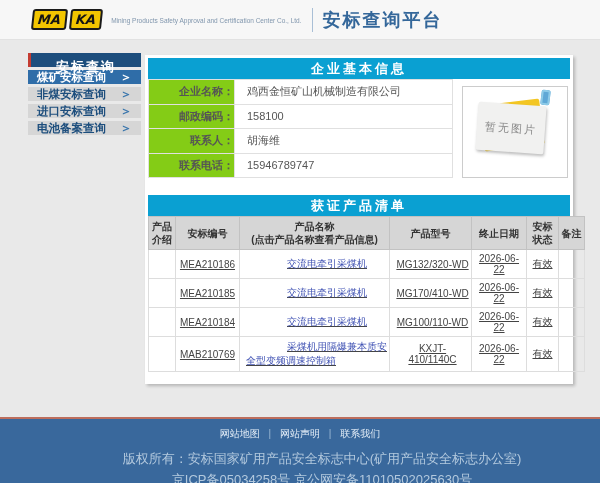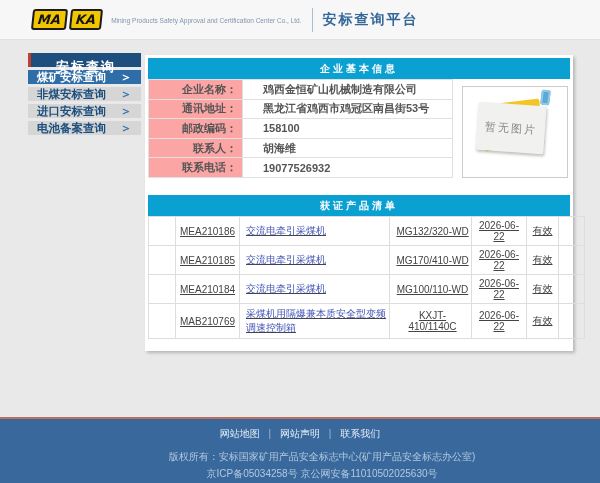--- a/index.html
+++ b/index.html
@@ -21,21 +21,21 @@
   .logo-badge {
     background:#f2c500; color:#141414; border:2px solid #1a1a1a; border-radius:3px;
     font-weight:bold; font-style:italic; font-size:13px; line-height:15px;
     padding:1px 4px; transform:skewX(-6deg);
     font-family:"DejaVu Sans",sans-serif;
   }
   .org-names { display:flex; flex-direction:column; }
   .org-cn { color:#34679a; font-size:13.5px; font-weight:bold; letter-spacing:0.5px; }
   .org-en { color:#8096ad; font-size:6.5px; margin-top:2px; }
   .header-divider { width:1px; height:24px; background:#a9bfd6; margin:0 10px; }
-  .platform-title { color:#34679a; font-size:14px; font-weight:bold; letter-spacing:2px; }
+  .platform-title { color:#34679a; font-size:18px; font-weight:bold; letter-spacing:2px; }
 
   
   .sidebar { position:absolute; left:28px; top:53px; width:113px; }
   .sidebar-header {
     background:#1d4e7d; border-left:3px solid #c43b31;
     height:14px; line-height:27px; color:#fff; font-size:13px; font-weight:bold;
     text-align:center; letter-spacing:2px;
   }
   .sidebar-item {
     margin-top:3px; height:14px; background:#d6d6d6; color:#1d4e7d;
@@ -48,31 +48,31 @@
   .sidebar-item.active .chev { color:#fff; }
 
   
   .main-panel {
     position:absolute; left:145px; top:55px; width:428px;
     background:#fff; box-shadow:2px 2px 3px rgba(0,0,0,0.22);
     padding:3px 3px 12px;
   }
   .section-header {
     background:#0aa0d2; color:#fff; text-align:center;
-    font-size:10px; font-weight:bold; height:21px; line-height:21px; letter-spacing:3px;
+    font-size:13px; font-weight:bold; height:21px; line-height:21px; letter-spacing:3px;
   }
 
   .info-body { display:flex; }
   .info-table { width:305px; border-collapse:collapse; }
   .info-table td { border:1px solid #e0e0e0; font-size:11px; height:19px; }
   .info-table td.lbl {
-    background:#fca5a5; width:94px; text-align:right;
-    color:#555; font-weight:bold; padding-right:5px;
-  }
-  .info-table td.val { color:#555; padding-left:20px;font-weight:bold; }
+    background:#84cc16; width:86px; text-align:right;
+    color:#555; font-weight:bold; 
+  }
+  .info-table td.val { color:#555; padding-left:12px; }
 
   .photo-box {
     margin-left:9px; margin-top:7px; width:106px; height:92px;
     border:1px solid #ccc; position:relative; background:#fff; flex-shrink:0;
   }
   .note-back {
     position:absolute; left:19px; top:15px; width:60px; height:46px;
     background:#f3c623; transform:rotate(-7deg); border-radius:2px;
   }
   .note-front {
@@ -93,31 +93,31 @@
   .product-table th {
     background:#d6d6d6; border:1px solid #c2c2c2; font-size:10px; color:#333;
     padding:3px 1px; white-space:pre-line; line-height:1.3; font-weight:bold;
   }
   .product-table td {
     border:1px solid #ddd; font-size:10px; color:#444;
     padding:3px 2px; text-align:center; height:16px;text-decoration:underline;
   }
   .product-table td.name { text-align:left; padding-left:6px; }
   .product-table td.model { text-align:center; padding-left:6px; }
-  .product-table a { color:#4153b4; text-decoration:none; cursor:pointer; }
+  .product-table a { color:#4153b4; text-decoration:none; cursor:pointer;margin-left:41px; }
 
   
   .footer {
     position:absolute; left:0; top:417px; width:600px; height:66px;
     background:#39689c; border-top:2px solid #bd6e5d; text-align:center;
   }
   .footer-links { margin-top:8px; font-size:10px; color:#e3edf7; }
   .footer-links span.lnk { cursor:pointer; }
   .footer-links span.sep { color:#9db9d4; margin:0 6px; }
-  .footer-line { font-size:10px; margin-top:3px; color:#b3c9de;padding-left:44px; }
+  .footer-line { font-size:13px; margin-top:3px; color:#b3c9de;padding-left:44px; }
   .footer-line.first { margin-top:9px; }
 </style>
 </head>
 <body>
 
 <div class="top-header">
   <div class="logo">
     <span class="logo-badge">MA</span>
     <span class="logo-badge">KA</span>
   </div>
@@ -153,34 +153,30 @@
 
   <div class="section-header">企业基本信息</div>
   <div class="info-body">
     <table class="info-table">
       <tbody>
           <tr>
         <td class="lbl">企业名称：</td>
         <td class="val">鸡西金恒矿山机械制造有限公司</td>
       </tr>
       <tr>
-        <td class="lbl">通讯地址：</td>
-        <td class="val">黑龙江省鸡西市鸡冠区南昌街53号</td>
-      </tr>
-      <tr>
         <td class="lbl">邮政编码：</td>
         <td class="val">158100</td>
       </tr>
       <tr>
         <td class="lbl">联系人：</td>
         <td class="val">胡海维</td>
       </tr>
       <tr>
         <td class="lbl">联系电话：</td>
-        <td class="val">19077526932</td>
+        <td class="val">15946789747</td>
       </tr>
     </tbody>
       </table>
 
     <div class="photo-box">
       <div class="note-back"></div>
       <div class="note-front">
         <span>暂无图片</span>
       </div>
       <div class="note-clip"></div>
@@ -193,20 +189,32 @@
       <colgroup>
         <col style="width:27px">
           <col style="width:64px">
           <col style="width:150px">
         <col style="width:82px">
           <col style="width:55px">
           <col style="width:32px">
           <col style="width:26px">
       </colgroup>
       <tbody>
+          <tr>
+        <th>产品
+介绍</th>
+        <th>安标编号</th>
+        <th>产品名称
+(点击产品名称查看产品信息)</th>
+        <th>产品型号</th>
+        <th>终止日期</th>
+        <th>安标
+状态</th>
+        <th>备注</th>
+      </tr>
       <tr>
         <td></td>
         <td>MEA210186</td>
         <td class="name"><a>交流电牵引采煤机</a></td>
         <td class="model">MG132/320-WD</td>
         <td>2026-06-22</td>
         <td>有效</td>
         <td></td>
       </tr>
       <tr>

